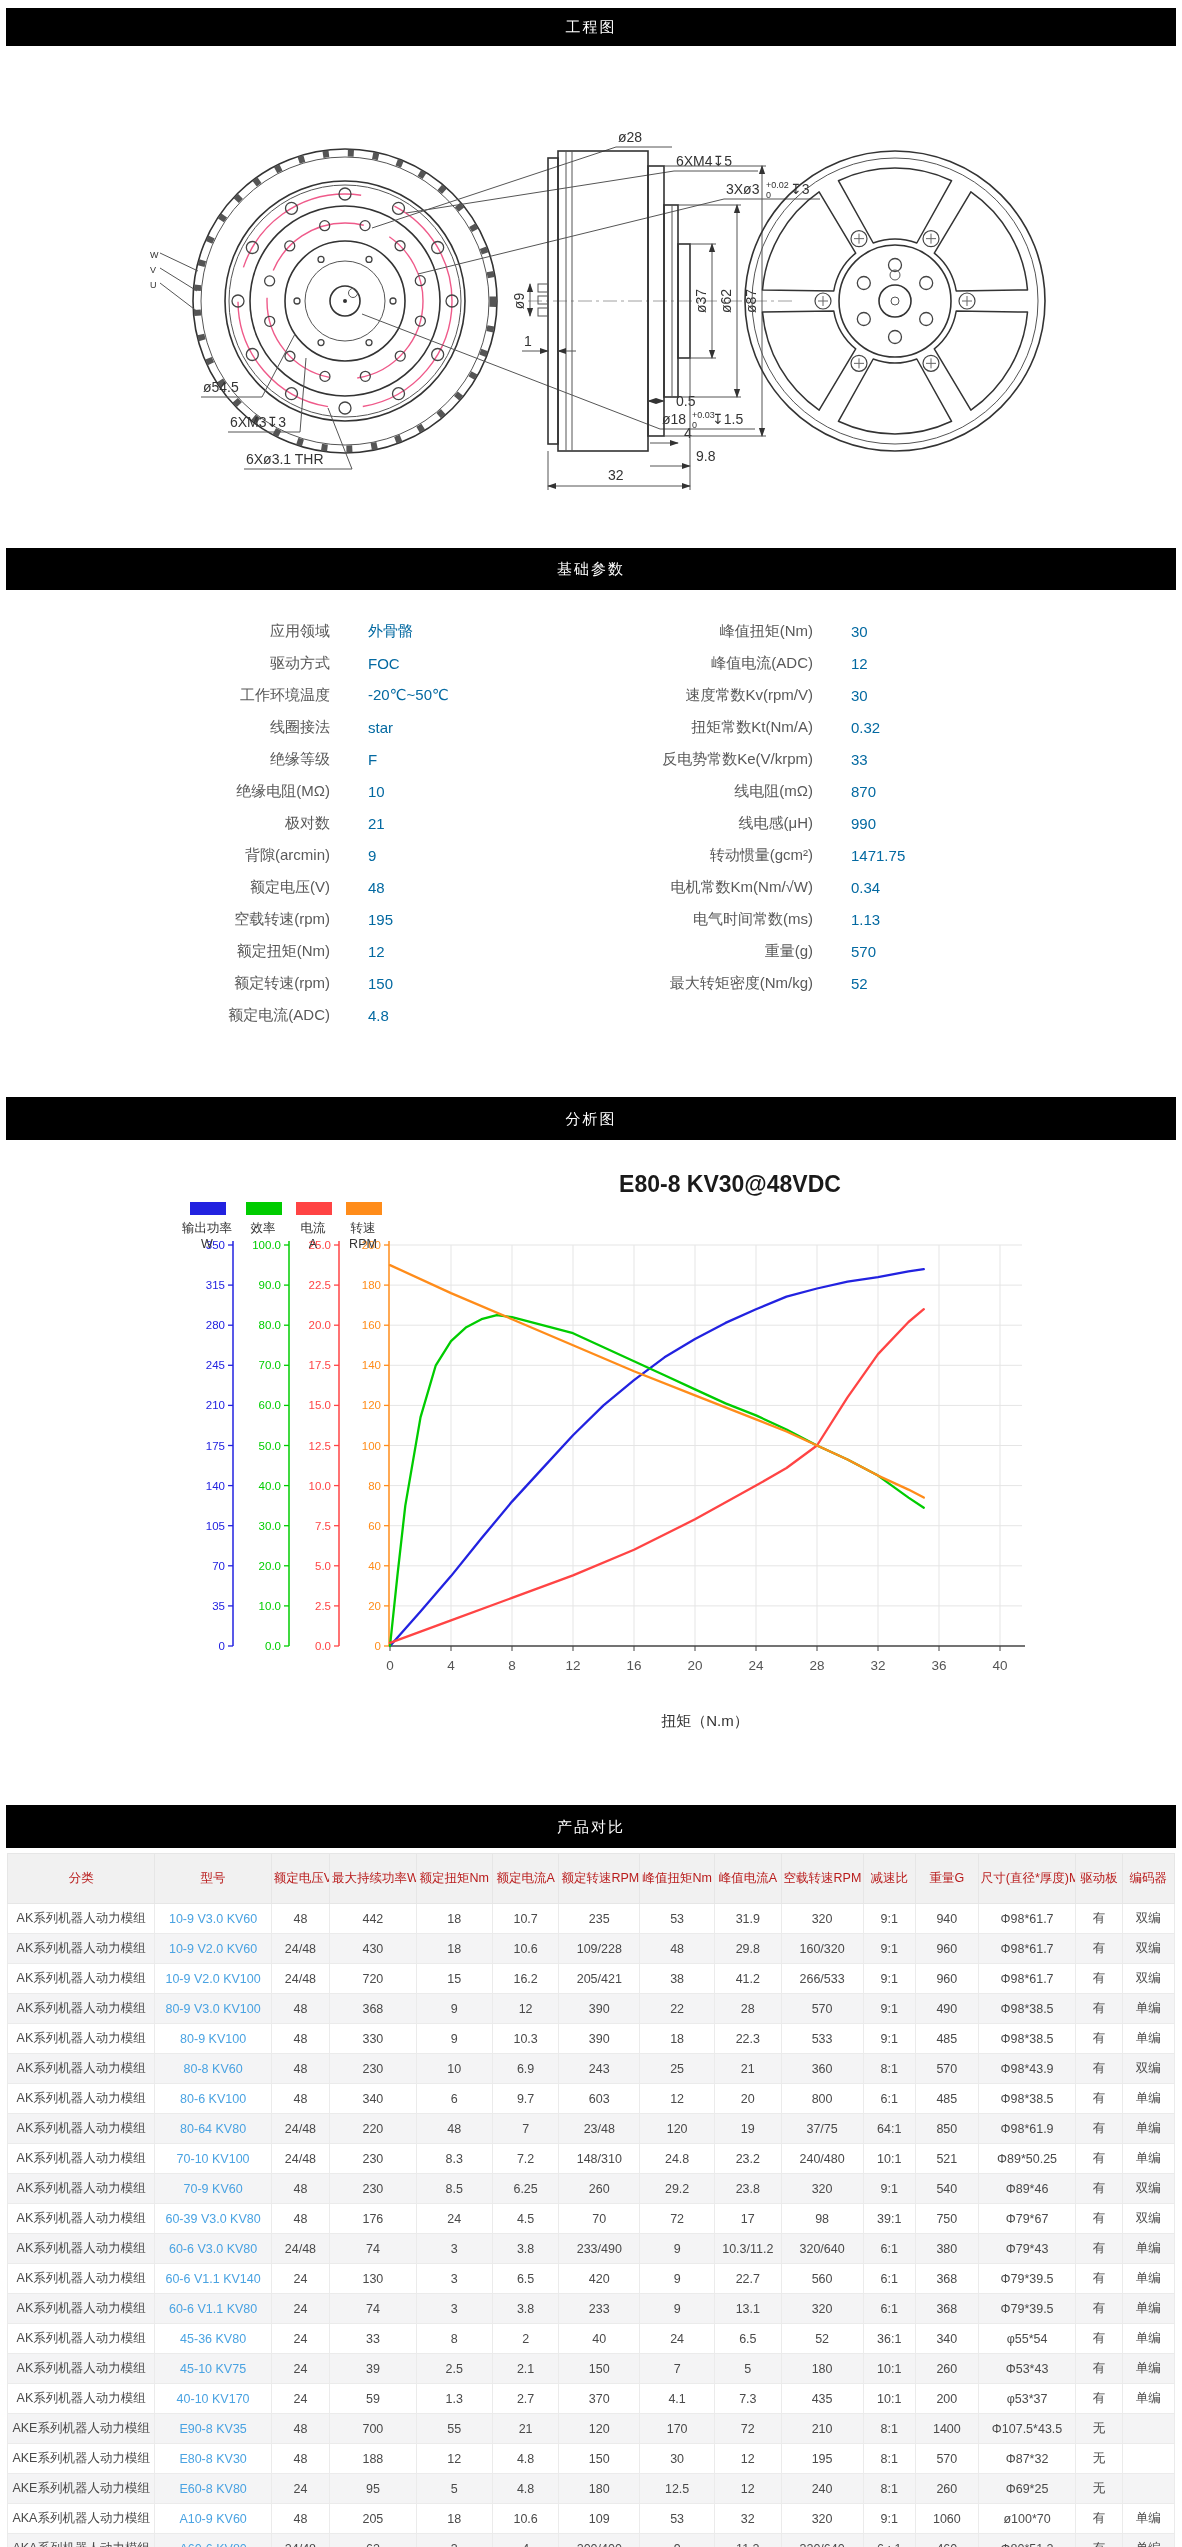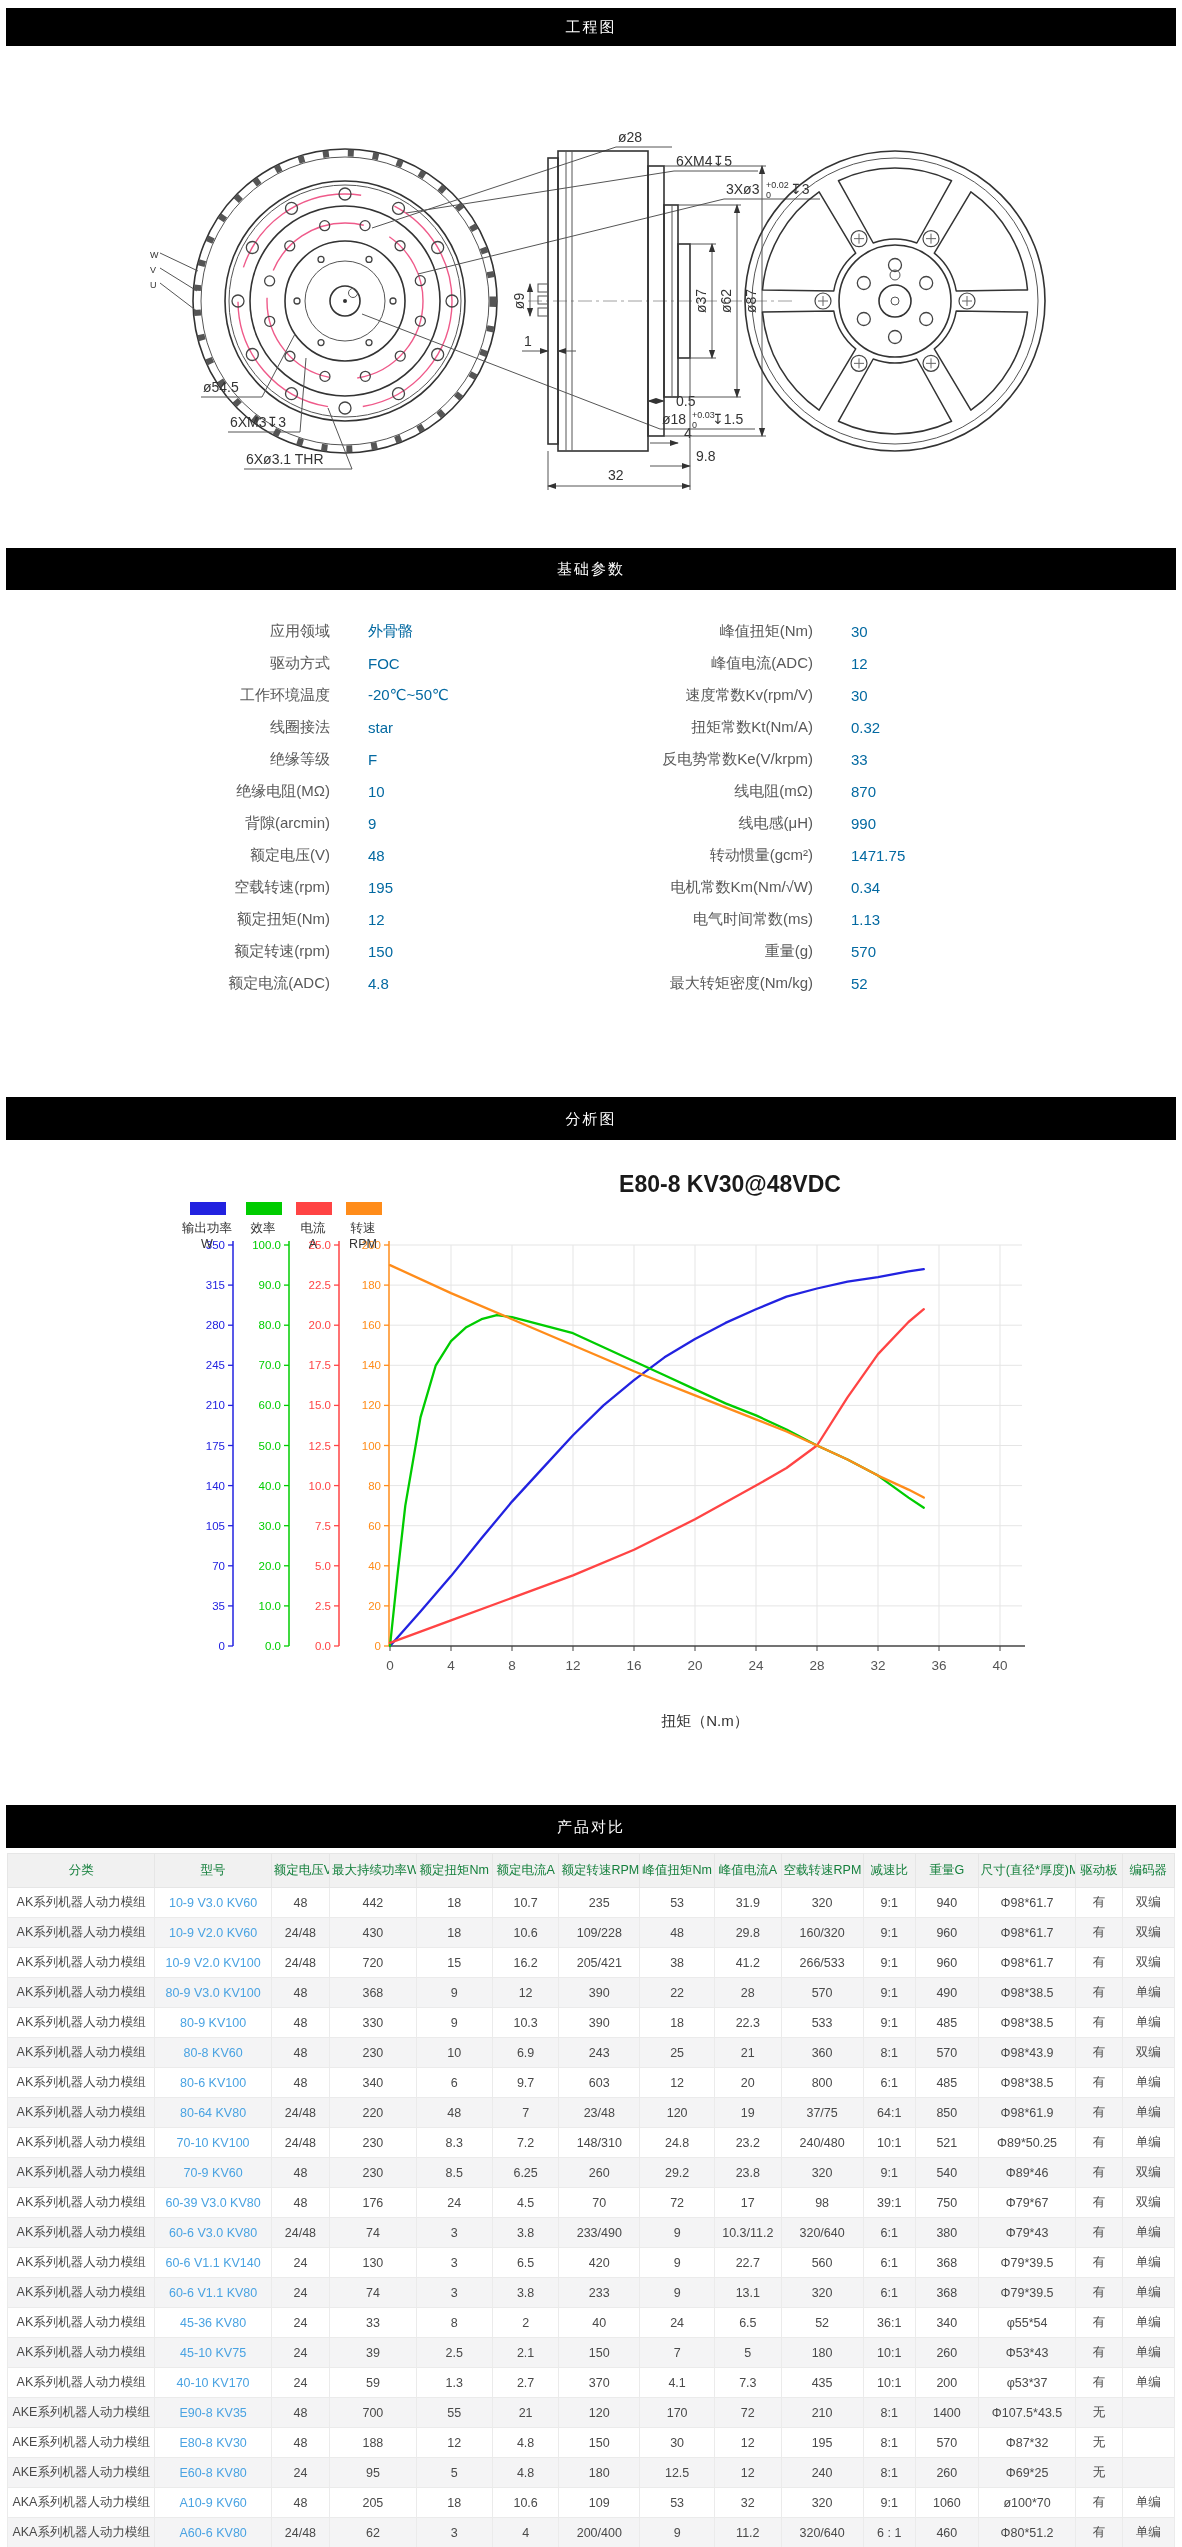--- a/index.html
+++ b/index.html
@@ -16,22 +16,22 @@
   .plabel{text-align:right;flex:none;}
   .pvalue{margin-left:38px;color:#0369a1;white-space:nowrap;}
   #params-left{top:615px;left:0;}
   #params-left .plabel{width:330px;}
   #params-right{top:615px;left:393px;}
   #params-right .plabel{width:420px;}
 
   
   #cmp-wrap{position:absolute;top:1853px;left:7px;right:7px;bottom:0;overflow:hidden;}
   table.cmp{border-collapse:collapse;width:100%;table-layout:fixed;font-size:12.5px;color:#4a4a4a;}
-  table.cmp th{background:#f1f1f1;font-weight:normal;color:#15803d;height:25px;
-               border:1px solid #e6e6e6;padding:4px 2px;overflow:hidden;white-space:nowrap;}
+  table.cmp th{background:#f1f1f1;font-weight:normal;color:#b91c1c;height:25px;
+               border:1px solid #e6e6e6;padding:12px 2px;overflow:hidden;white-space:nowrap;}
   table.cmp td{height:29px;text-align:center;border:1px solid #ebebeb;padding:0 2px;
                overflow:hidden;white-space:nowrap;}
   table.cmp tr.even td{background:#f4f4f5;}
   .model-link{color:#4aa3e2;cursor:pointer;}
 
   svg text{font-family:"Liberation Sans","DejaVu Sans",sans-serif;}
   .dimtxt{fill:#333;font-size:14px;}
   .dimsmall{fill:#333;font-size:9px;}
   .thin{stroke:#555;stroke-width:1;fill:none;}
   .thick{stroke:#333;stroke-width:1.6;fill:none;}
@@ -263,20 +263,24 @@
         <div class="plabel">线圈接法</div>
         <div class="pvalue">star</div>
       </div>
       <div class="prow">
         <div class="plabel">绝缘等级</div>
         <div class="pvalue">F</div>
       </div>
       <div class="prow">
         <div class="plabel">绝缘电阻(MΩ)</div>
         <div class="pvalue">10</div>
+      </div>
+      <div class="prow">
+        <div class="plabel">极对数</div>
+        <div class="pvalue">21</div>
       </div>
       <div class="prow">
         <div class="plabel">背隙(arcmin)</div>
         <div class="pvalue">9</div>
       </div>
       <div class="prow">
         <div class="plabel">额定电压(V)</div>
         <div class="pvalue">48</div>
       </div>
       <div class="prow">

